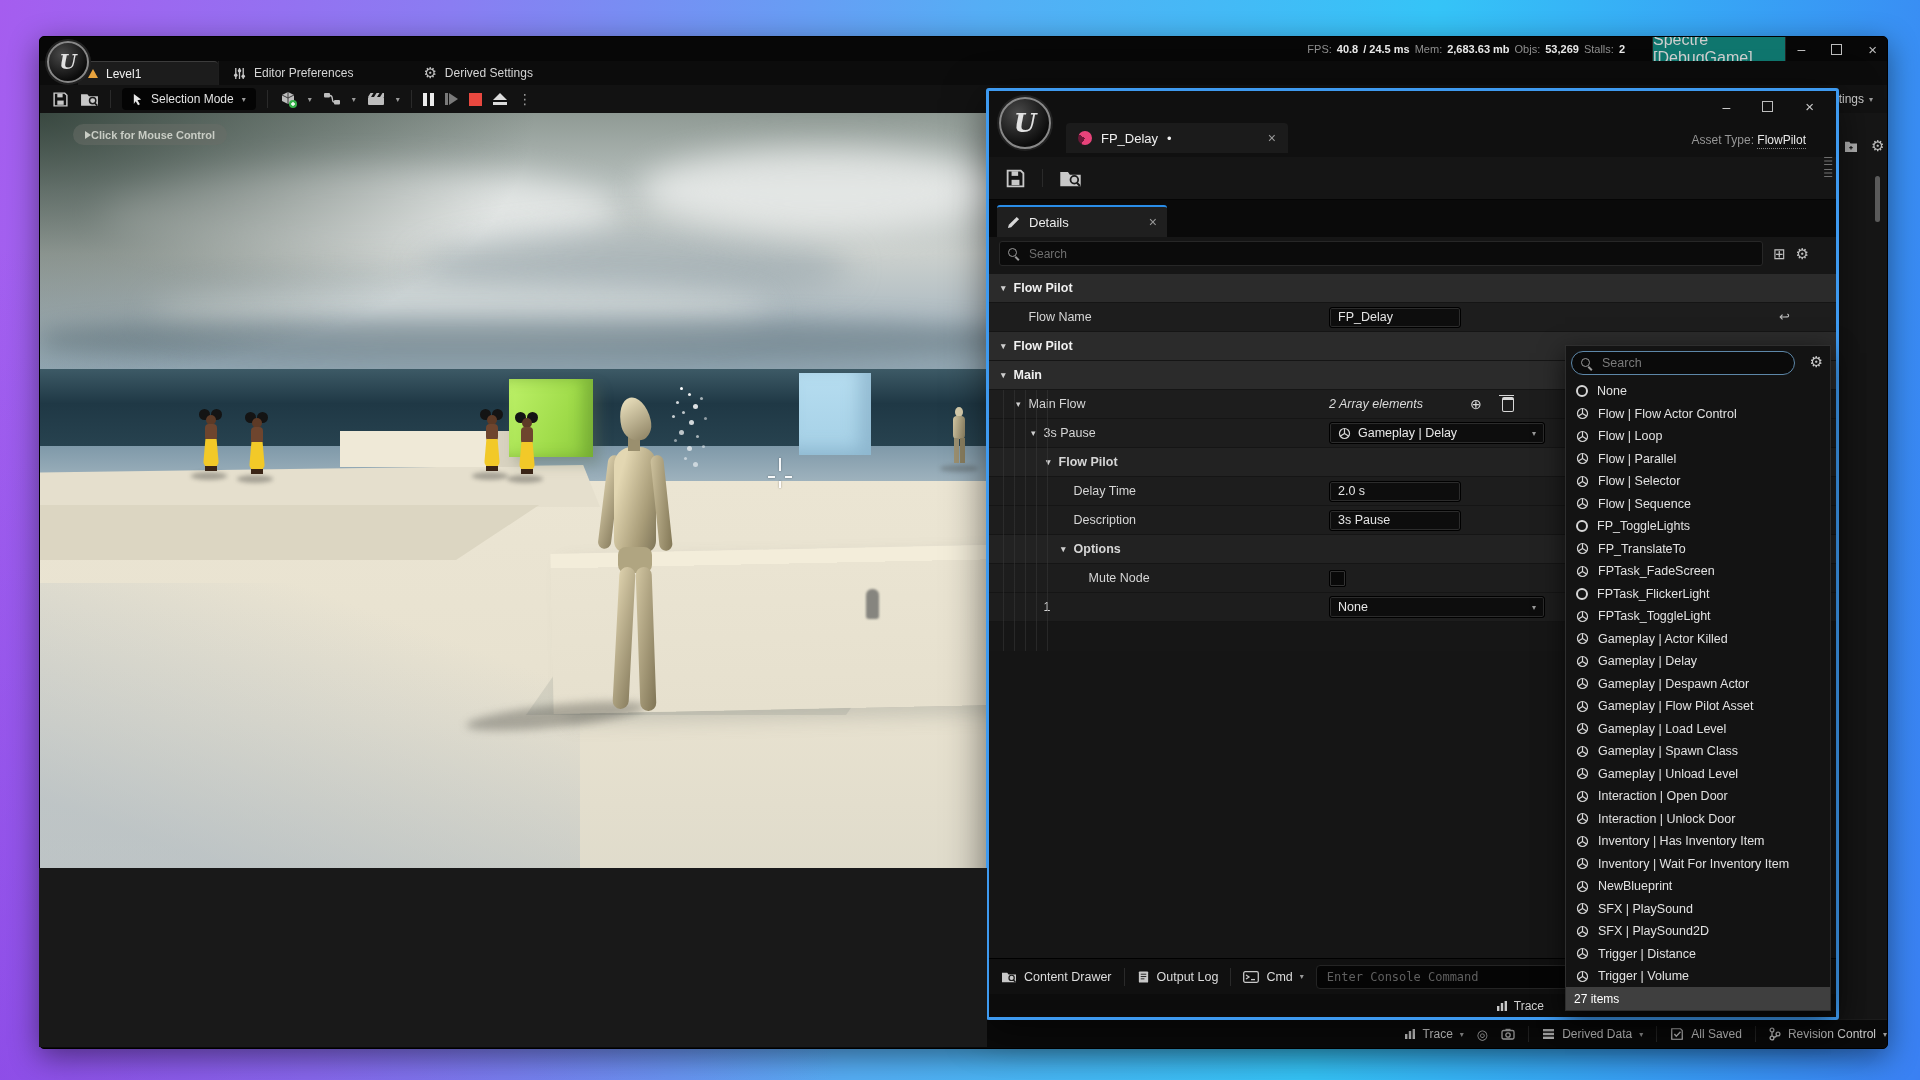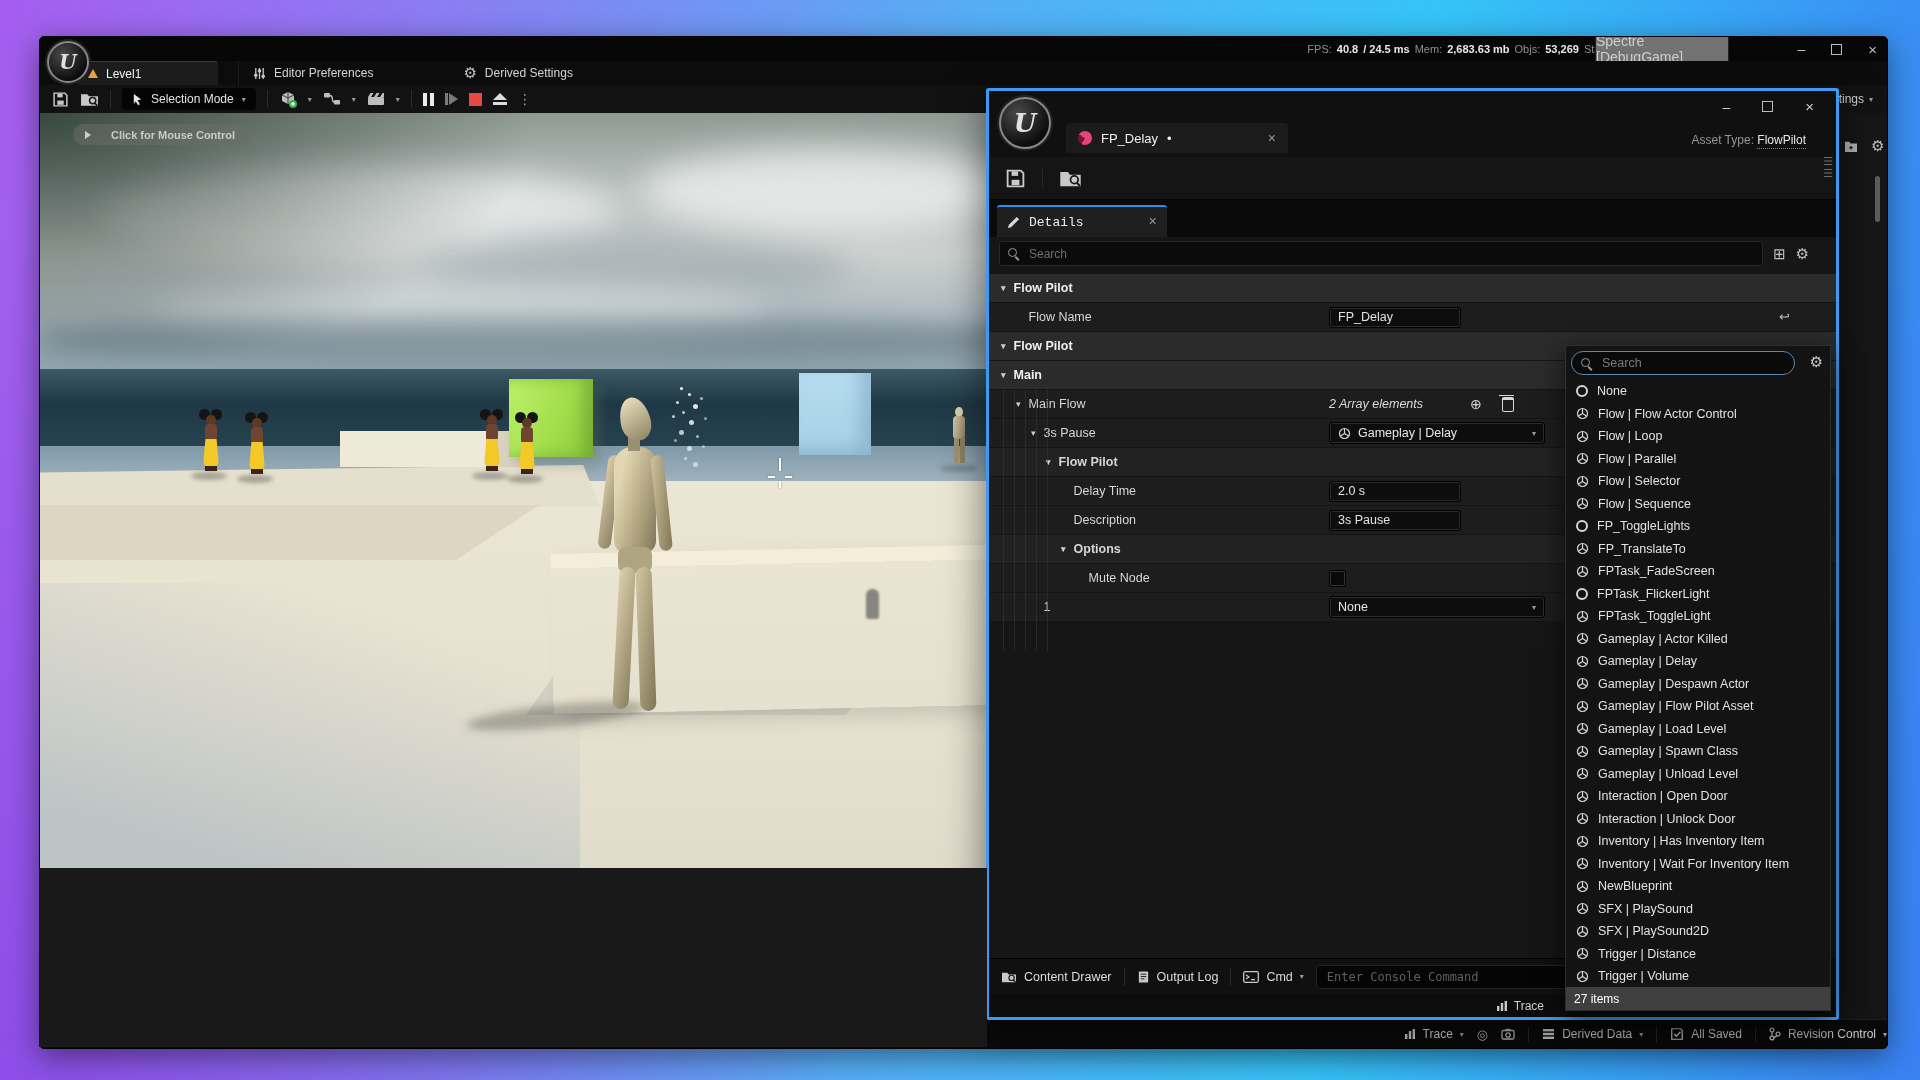--- a/index.html
+++ b/index.html
@@ -15,29 +15,29 @@
   .mw-logo{position:absolute;left:7px;top:4px;width:38px;height:38px;border-radius:50%;z-index:4;
     background:radial-gradient(circle at 35% 30%,#4a4a4a,#0c0c0c 72%);border:2px solid #888;
     box-shadow:0 0 0 2px #222;display:flex;align-items:center;justify-content:center;}
   .mw-logo span{font-family:"DejaVu Serif",serif;font-style:italic;font-weight:bold;color:#e2e2e2;font-size:20px;}
   .mw-menubar{position:absolute;left:0;top:0;right:0;height:24px;background:#070707;display:flex;align-items:center;}
   .mw-menu{display:flex;gap:2px;margin-left:56px;}
   .menu-item{padding:2px 10px;font-size:12.5px;color:#d8d8d8;}
   .mw-stats{position:absolute;right:262px;top:0;height:24px;display:flex;align-items:center;gap:5px;
     font-size:11px;color:#8f8f8f;white-space:nowrap;}
   .mw-stats .v{color:#e9e9e9;font-weight:bold;}
-  .mw-title{position:absolute;left:1555px;top:0;width:132px;height:24px;background:#737373;
+  .mw-title{position:absolute;left:1612px;top:0;width:132px;height:24px;background:#0f766e;
     border-left:1px solid #232323;border-right:1px solid #232323;display:flex;align-items:center;
-    justify-content:center;font-size:14px;color:#cfcfcf;}
+    justify-content:center;font-size:16px;color:#cfcfcf;}
   .mw-ctrl{position:absolute;right:10px;top:0;height:24px;display:flex;gap:26px;align-items:center;color:#bdbdbd;}
   .ctrl-box{width:9px;height:9px;border:1.5px solid #bdbdbd;}
   .ctrl-x{font-size:15px;line-height:1;}
   .ctrl-min{font-size:14px;line-height:1;}
   .mw-tabrow{position:absolute;left:0;top:24px;right:0;height:24px;background:#0c0c0c;border-bottom:1px solid #000;
-    display:flex;align-items:stretch;gap:20px;}
+    display:flex;align-items:stretch;}
   .level-tab{margin-left:38px;width:120px;background:#1c1c1c;border-top:1px solid #3c3c3c;border-radius:4px 4px 0 0;
     display:flex;align-items:center;gap:8px;padding:0 10px;font-size:12px;color:#f0f0f0;}
   .level-icon{width:0;height:0;border-left:5px solid transparent;border-right:5px solid transparent;border-bottom:9px solid #e8a33d;}
   .tabrow-btn{display:flex;align-items:center;gap:8px;padding:0 14px;font-size:12px;color:#d5d5d5;border-left:1px solid #1e1e1e;}
   .tabrow-btn.ps{margin-left:42px;border-left:none;}
   .mw-toolbar{position:absolute;left:0;top:48px;right:0;height:28px;background:#121212;border-bottom:1px solid #000;
     display:flex;align-items:center;gap:11px;padding:0 12px;}
   .tsep{width:1px;height:18px;background:#2a2a2a;}
   .sel-pill{display:flex;align-items:center;gap:8px;background:#040404;border-radius:4px;height:22px;
     padding:0 10px;font-size:12px;color:#e3e3e3;}
@@ -123,21 +123,21 @@
   .ychar span{position:absolute;display:block;}
   .y-puffl{left:1px;top:0;width:11px;height:11px;border-radius:50%;background:#141414;}
   .y-puffr{left:13px;top:0;width:11px;height:11px;border-radius:50%;background:#141414;}
   .y-head{left:8px;top:6px;width:10px;height:10px;border-radius:50%;background:#5d3a26;}
   .y-torso{left:7px;top:15px;width:12px;height:17px;background:#6e452e;border-radius:4px;}
   .y-pants{left:5px;top:30px;width:16px;height:28px;background:#f2c928;border-radius:3px 3px 6px 6px;
     clip-path:polygon(15% 0,85% 0,100% 100%,0 100%);}
   .y-feet{left:7px;top:57px;width:12px;height:5px;background:#3a2517;}
   .y-shadow{left:-7px;top:63px;width:36px;height:8px;background:rgba(50,50,45,.35);border-radius:50%;filter:blur(2px);}
   .mousepill{position:absolute;left:33px;top:11px;height:21px;padding:0 12px;border-radius:11px;
-    background:rgba(105,110,104,.5);display:flex;align-items:center;gap:20px;color:#c9cdc5;font-size:11px;font-weight:bold;}
+    background:rgba(105,110,104,.5);display:flex;align-items:center;gap:0;color:#c9cdc5;font-size:11px;font-weight:bold;}
   .mp-tri{width:0;height:0;border-top:4px solid transparent;border-bottom:4px solid transparent;border-left:6px solid #c9cdc5;}
   .hud{position:absolute;color:#fff;font-size:10.5px;text-shadow:0 1px 2px rgba(0,0,0,.6);opacity:.95;white-space:nowrap;}
   .crosshair{position:absolute;left:728px;top:345px;width:24px;height:30px;}
   .crosshair i{position:absolute;background:rgba(255,255,255,.92);box-shadow:0 0 2px rgba(0,0,0,.4);}
   .ch-v{left:11px;top:0;width:2px;height:13px;}
   .ch-l{left:0;top:18px;width:7px;height:2px;}
   .ch-r{left:17px;top:18px;width:7px;height:2px;}
   .ch-b{left:11px;top:23px;width:2px;height:7px;}
   
   .outpanel{position:absolute;left:1794px;top:76px;width:53px;height:907px;background:#161616;border-left:1px solid #000;}
@@ -164,21 +164,21 @@
   .fp-ctrl{position:absolute;right:22px;top:8px;display:flex;gap:32px;align-items:center;color:#c9c9c9;}
   .fp-tab{position:absolute;left:77px;top:32px;width:222px;height:30px;background:#1b1b1b;border-radius:4px 4px 0 0;
     display:flex;align-items:center;gap:9px;padding:0 12px;font-size:13px;color:#f0f0f0;box-sizing:border-box;}
   .pie{width:14px;height:14px;border-radius:50%;background:conic-gradient(from 210deg,#6b1737 0 90deg,#e8437a 90deg 360deg);}
   .tab-x{margin-left:auto;color:#9a9a9a;font-size:14px;}
   .fp-assettype{position:absolute;right:30px;top:42px;font-size:12px;color:#969696;}
   .fp-assettype b{color:#e8e8e8;font-weight:normal;border-bottom:1px dotted #8a8a8a;padding-bottom:1px;}
   .fp-toolbar{position:absolute;left:0;top:66px;width:100%;height:43px;background:#151515;border-bottom:1px solid #050505;
     display:flex;align-items:center;gap:16px;padding-left:16px;box-sizing:border-box;}
   .fp-grip{position:absolute;right:3px;top:64px;color:#6f6f6f;font-size:11px;line-height:1.1;text-align:center;}
-  .fp-dtabstrip{position:absolute;left:0;top:109px;width:100%;height:37px;background:#0a0a0a;font-family:Liberation Mono, monospace;}
+  .fp-dtabstrip{position:absolute;left:0;top:109px;width:100%;height:37px;background:#0a0a0a;}
   .fp-dtab{position:absolute;left:8px;top:5px;width:170px;height:32px;background:#1f1f1f;border-top:2px solid #2a8de8;
     border-radius:3px 3px 0 0;display:flex;align-items:center;gap:9px;padding:0 10px;font-size:13px;color:#ececec;box-sizing:border-box;}
   .fp-search{position:absolute;left:0;top:146px;width:100%;height:33px;background:#161616;display:flex;
     align-items:center;gap:10px;padding:0 10px;box-sizing:border-box;}
   .searchbox{flex:1;max-width:746px;height:23px;background:#0b0b0b;border:1px solid #272727;border-radius:3px;
     display:flex;align-items:center;gap:8px;padding:0 8px;}
   .searchbox input{flex:1;background:transparent;border:none;outline:none;color:#bdbdbd;font-size:12px;font-family:"Liberation Sans",sans-serif;}
   .searchbox input::placeholder{color:#6f6f6f;}
   .mag{width:11px;height:11px;position:relative;flex:0 0 11px;}
   .mag::before{content:"";position:absolute;left:0;top:0;width:7px;height:7px;border:1.6px solid #9a9a9a;border-radius:50%;}

